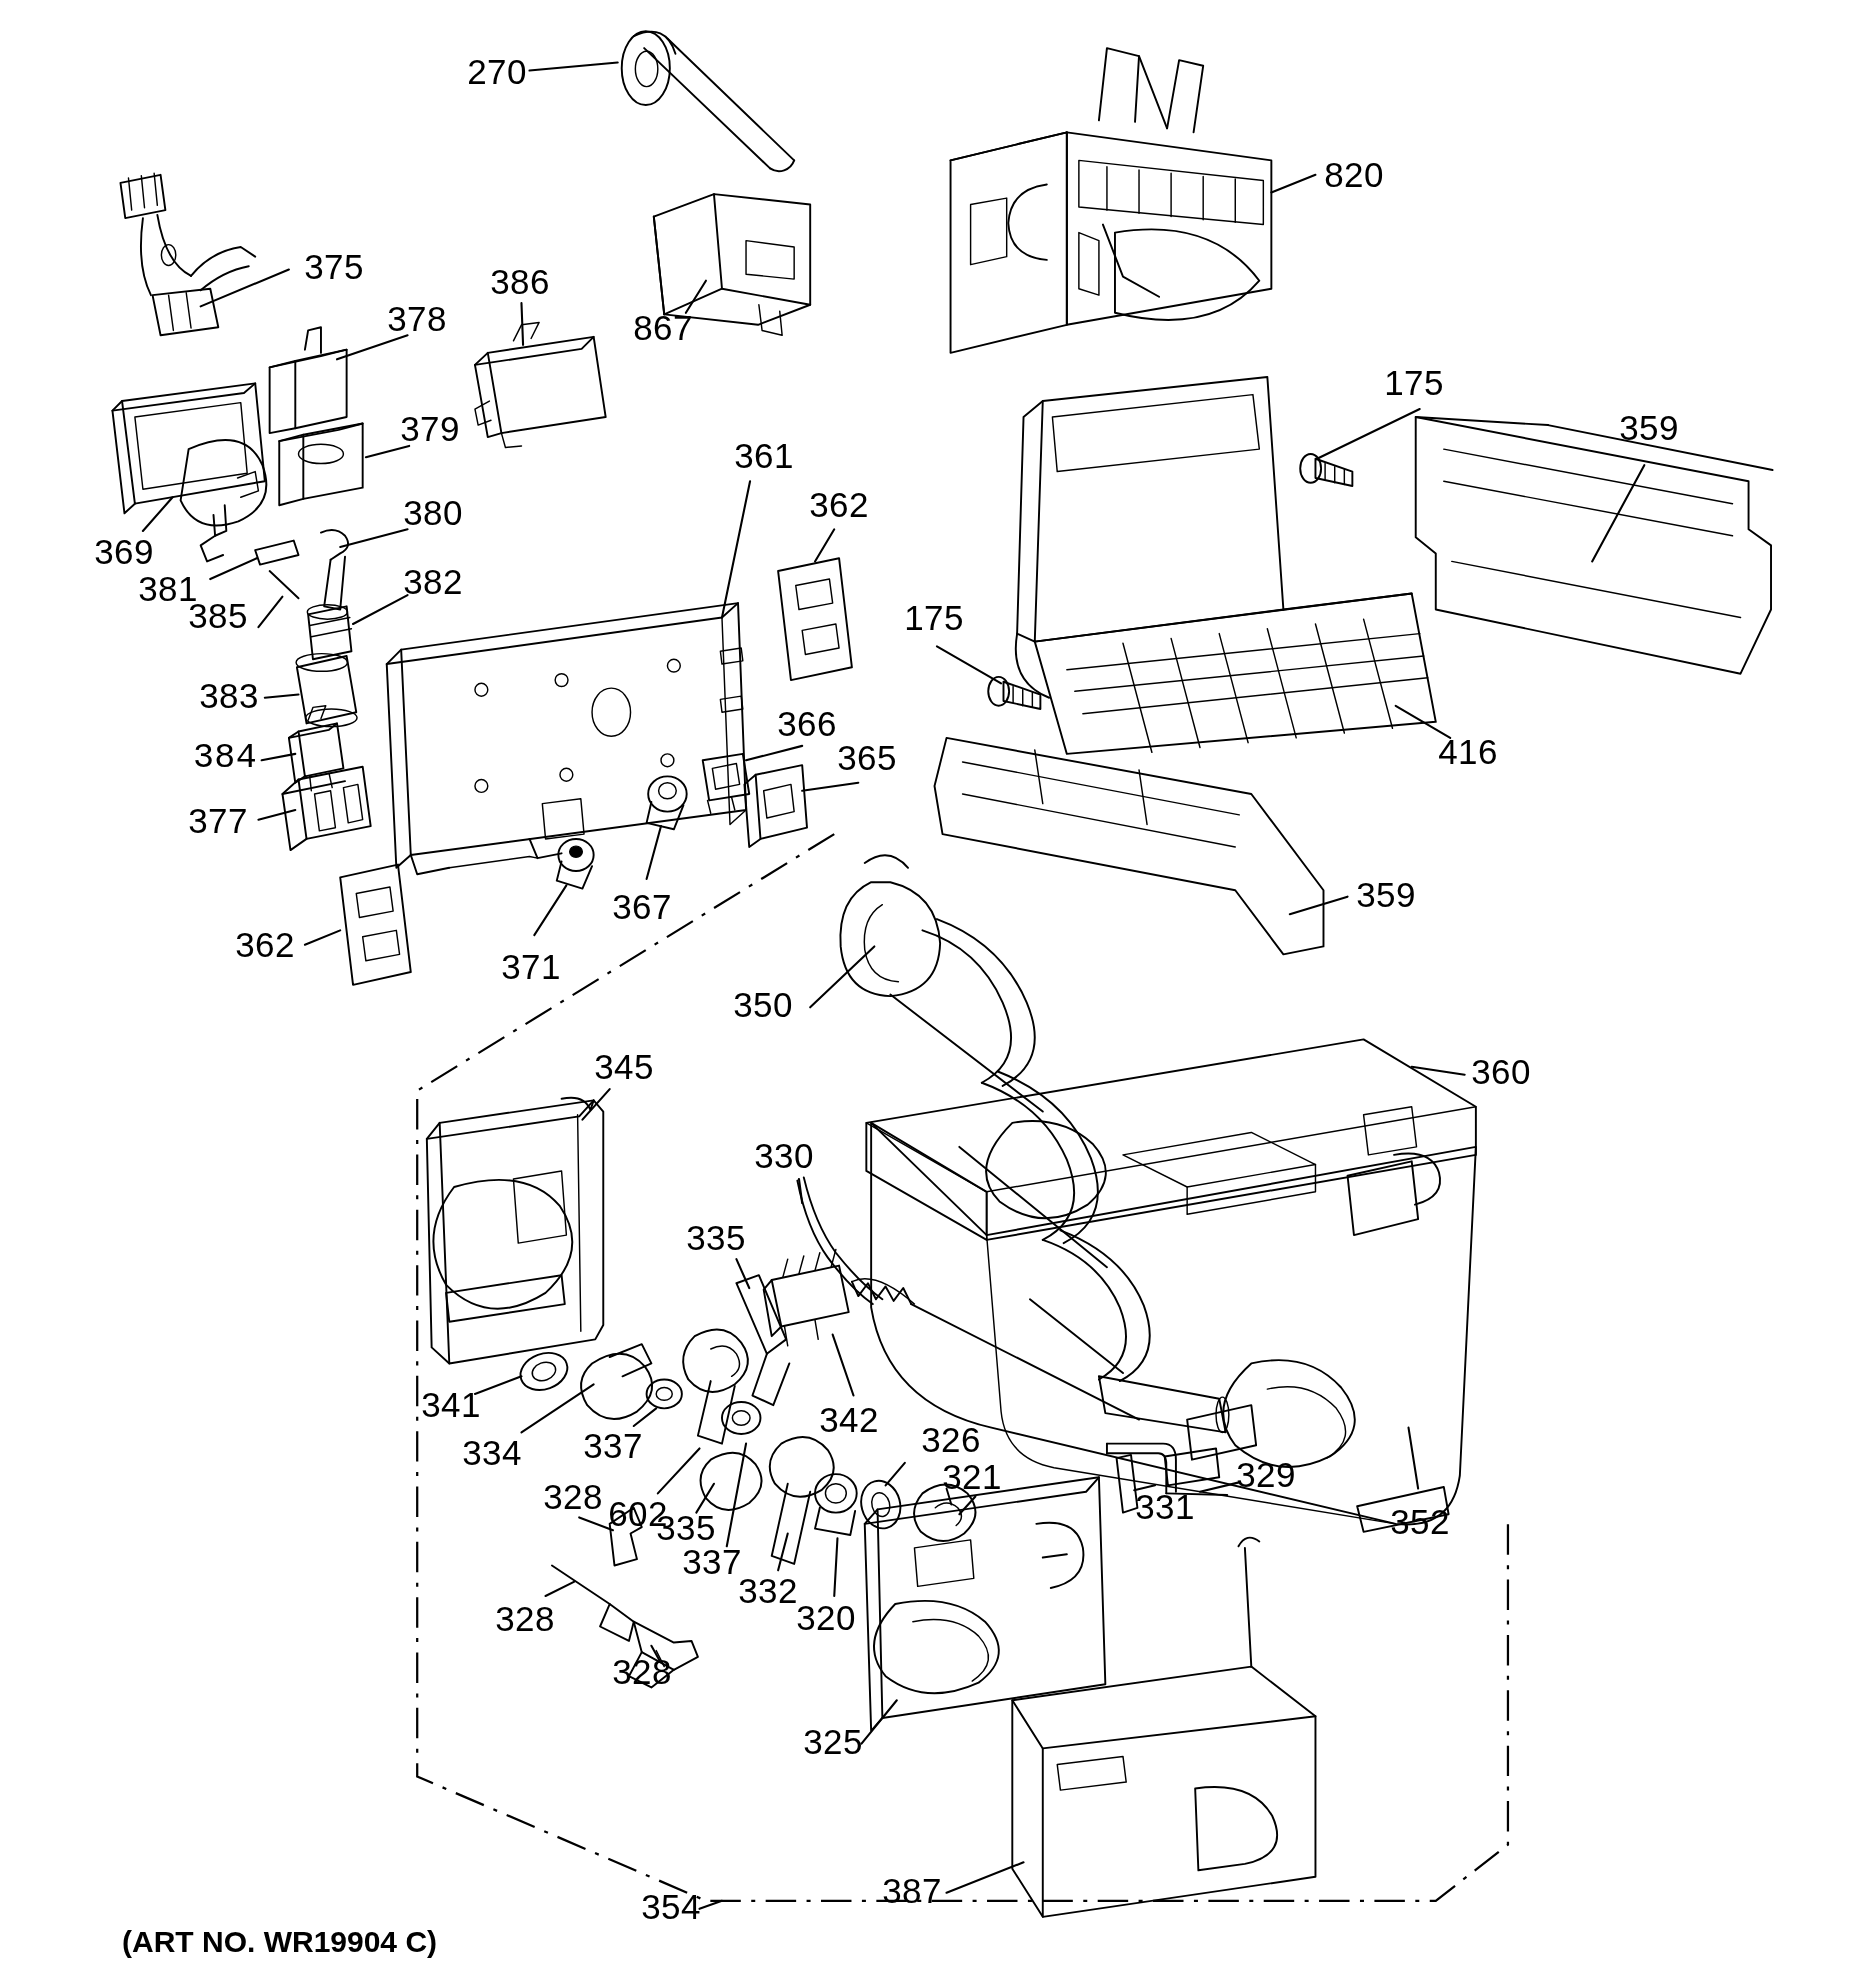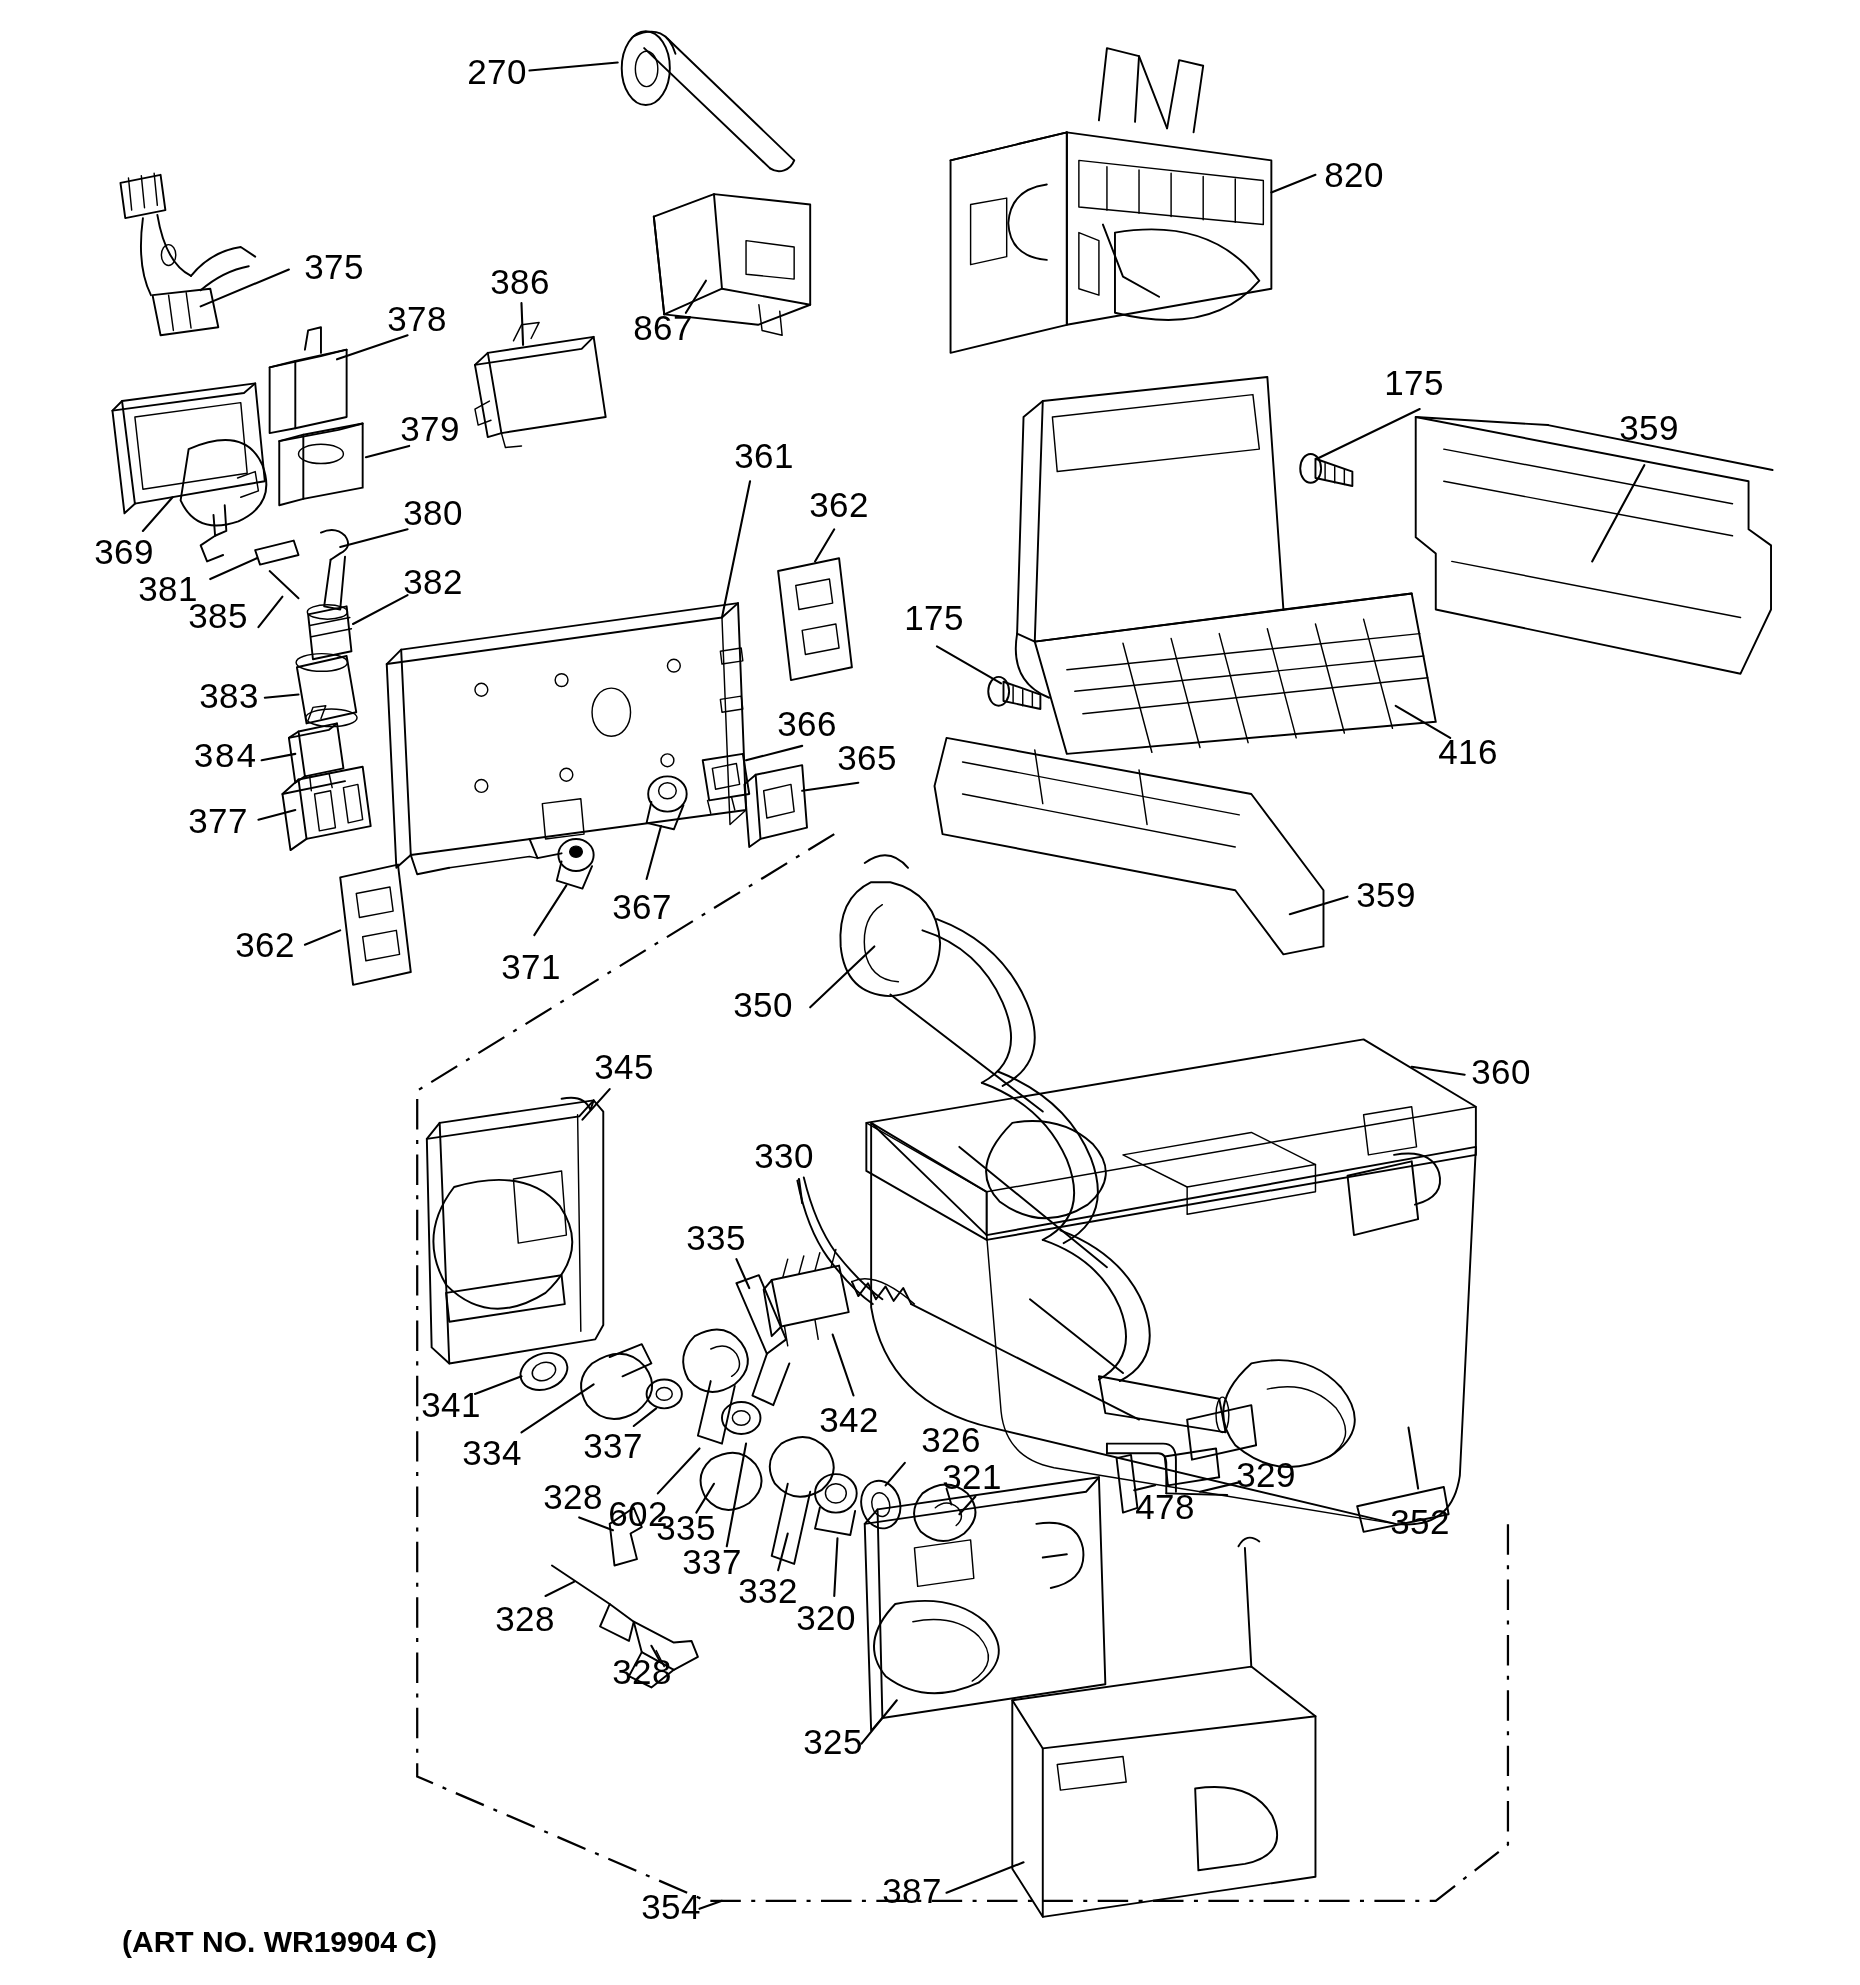--- a/index.html
+++ b/index.html
@@ -561,21 +561,21 @@
   <div class="callout" style="left:451px; top:1405px;">341</div>
   <div class="callout" style="left:492px; top:1453px;">334</div>
   <div class="callout" style="left:613px; top:1446px;">337</div>
   <div class="callout" style="left:903px; top:1440px;margin-left:48px;">326</div>
   <div class="callout" style="left:972px; top:1477px;">321</div>
   <div class="callout" style="left:573px; top:1497px;">328</div>
   <div class="callout" style="left:638px; top:1514px;">602</div>
   <div class="callout" style="left:686px; top:1528px;">335</div>
   <div class="callout" style="left:712px; top:1562px;">337</div>
   <div class="callout" style="left:1266px; top:1475px;">329</div>
-  <div class="callout" style="left:1165px; top:1507px;">478</div>
+  <div class="callout" style="left:1165px; top:1507px;">331</div>
   <div class="callout" style="left:1420px; top:1522px;">352</div>
   <div class="callout" style="left:768px; top:1591px;">332</div>
   <div class="callout" style="left:826px; top:1618px;">320</div>
   <div class="callout" style="left:525px; top:1619px;">328</div>
   <div class="callout" style="left:642px; top:1672px;">328</div>
   <div class="callout" style="left:833px; top:1742px;">325</div>
   <div class="callout" style="left:671px; top:1907px;">354</div>
   <div class="callout" style="left:912px; top:1891px;">387</div>
 
   <div class="artno" style="left:122px; top:1925px;">(ART NO. WR19904 C)</div>

